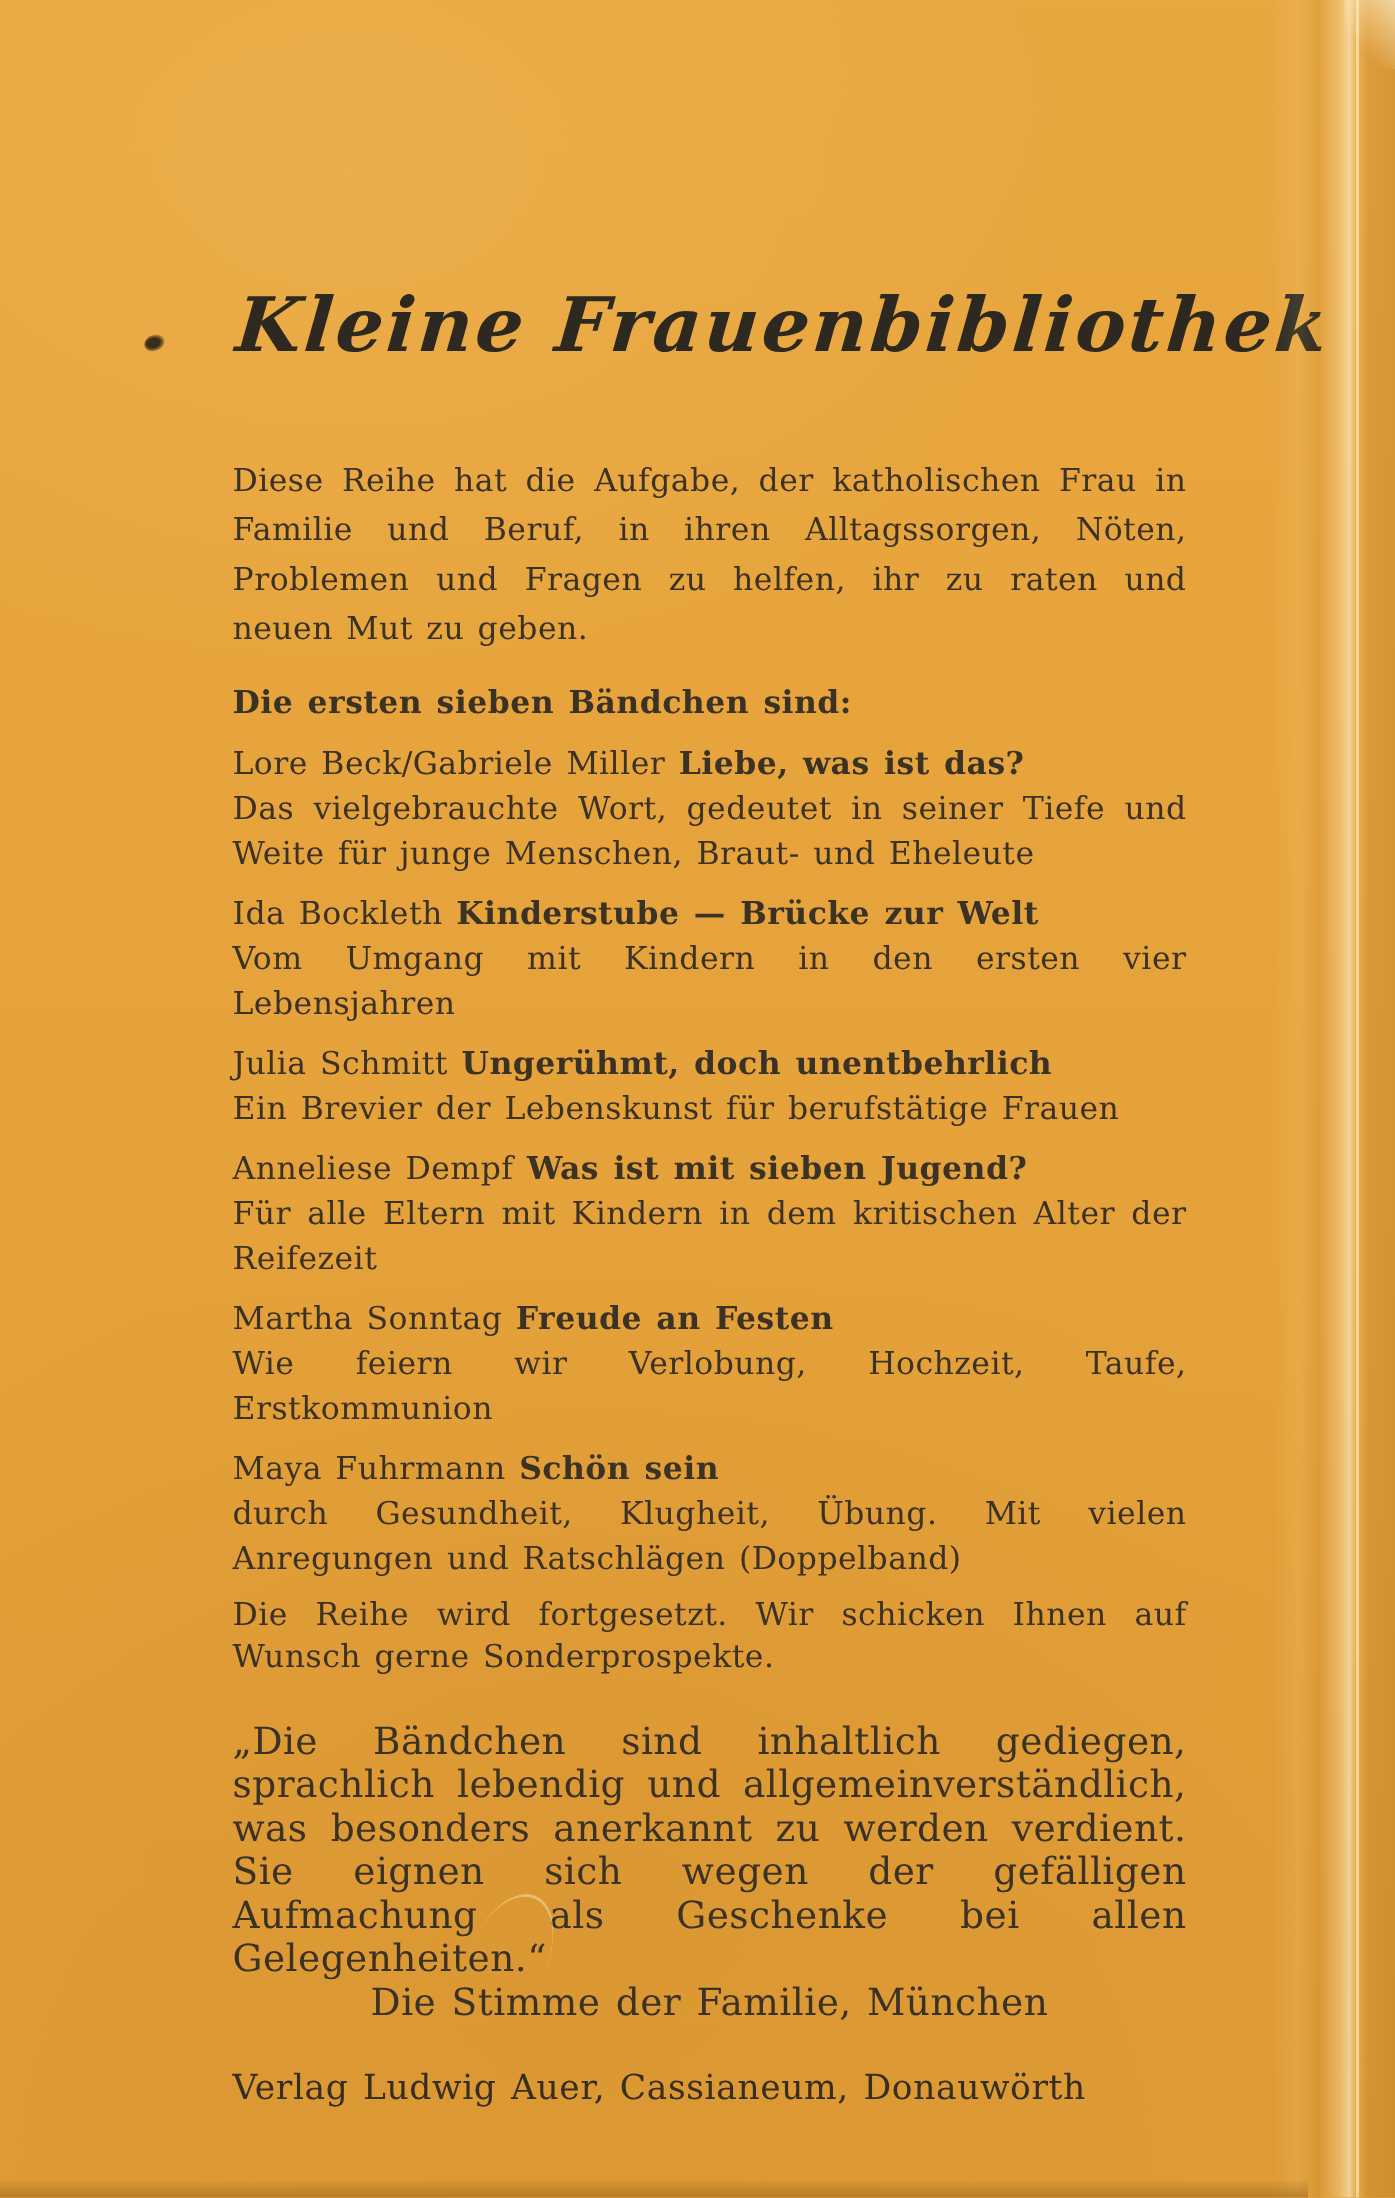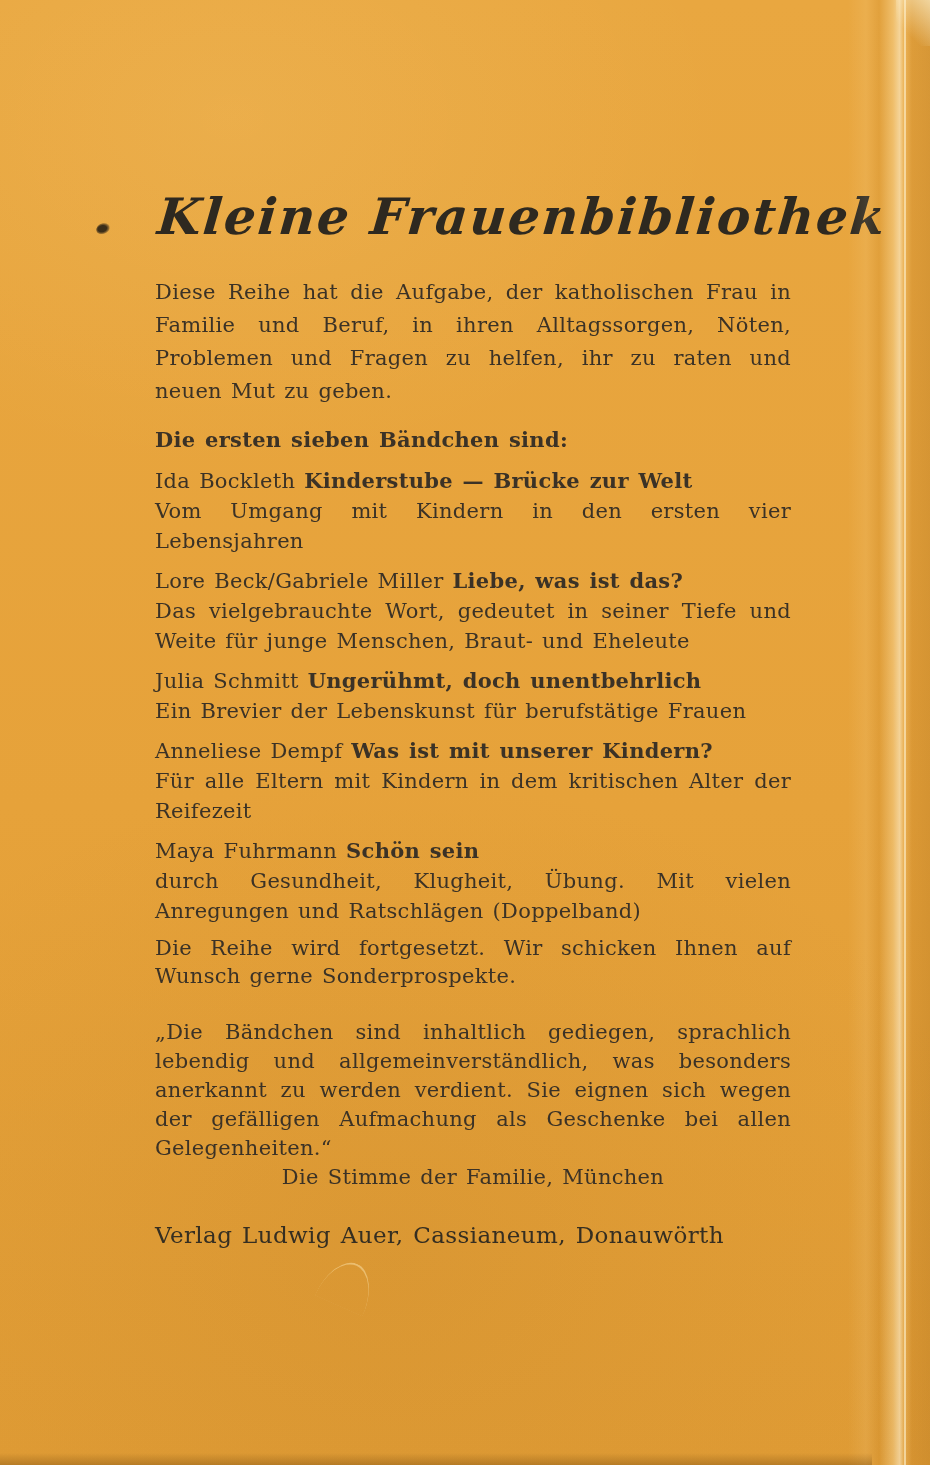--- a/index.html
+++ b/index.html
@@ -81,39 +81,39 @@
     white-space: nowrap;
   }
   .para {
     margin: 0;
     font-size: 21px;
     line-height: 33px;
     letter-spacing: 0.3px;
     word-spacing: 2px;
     text-align: justify;
   }
-  .intro { margin-top: 28px; }
+  .intro { margin-top: 56px; }
   .list-heading {
     margin: 0; margin-top: 15px;
     font-size: 21px; line-height: 33px;
     letter-spacing: 0.3px; word-spacing: 2px; font-weight: bold;
   }
   .entry {
     margin: 0; margin-top: 10px;
     font-size: 21px; line-height: 30px;
     letter-spacing: 0.3px; word-spacing: 2px;
     text-align: justify;
   }
   .entry-head { display: block; }
   .entry-title { font-weight: bold; }
   .entry-desc { display: block; }
   .continuation { margin-top: 8px; line-height: 28px; }
   .quote-block {
     margin: 0; margin-top: 28px;
-    font-size: 21px; line-height: 29px;
+    font-size: 25px; line-height: 29px;
     letter-spacing: 0.3px; word-spacing: 2px;
     text-align: justify;
   }
   .quote-attribution {
     display: block;
     text-align: center;
     margin-top: 0;
   }
   .publisher {
     margin: 0; margin-top: 30px;
@@ -133,39 +133,43 @@
 
   <div class="content">
 
     <h1 class="series-title">Kleine Frauenbibliothek</h1>
 
     <p class="para intro">Diese Reihe hat die Aufgabe, der katholischen Frau in Familie und Beruf, in ihren Alltagssorgen, Nöten, Problemen und Fragen zu helfen, ihr zu raten und neuen Mut zu geben.</p>
 
     <p class="list-heading">Die ersten sieben Bändchen sind:</p>
 
     <p class="entry">
-      <span class="entry-head"><span>Ida Bockleth</span> <span class="entry-title">Kinderstube — Brücke zur Welt</span></span>
-      <span class="entry-desc">Vom Umgang mit Kindern in den ersten vier Lebensjahren</span>
+      <span class="entry-head"><span>Lore Beck/Gabriele Miller</span> <span class="entry-title">Liebe, was ist das?</span></span>
+      <span class="entry-desc">Das vielgebrauchte Wort, gedeutet in seiner Tiefe und Weite für junge Menschen, Braut- und Eheleute</span>
     </p>
 
     <p class="entry">
-      <span class="entry-head"><span>Lore Beck/Gabriele Miller</span> <span class="entry-title">Liebe, was ist das?</span></span>
-      <span class="entry-desc">Das vielgebrauchte Wort, gedeutet in seiner Tiefe und Weite für junge Menschen, Braut- und Eheleute</span>
+      <span class="entry-head"><span>Ida Bockleth</span> <span class="entry-title">Kinderstube — Brücke zur Welt</span></span>
+      <span class="entry-desc">Vom Umgang mit Kindern in den ersten vier Lebensjahren</span>
     </p>
 
     <p class="entry">
       <span class="entry-head"><span>Julia Schmitt</span> <span class="entry-title">Ungerühmt, doch unentbehrlich</span></span>
       <span class="entry-desc">Ein Brevier der Lebenskunst für berufstätige Frauen</span>
     </p>
 
     <p class="entry">
-      <span class="entry-head"><span>Anneliese Dempf</span> <span class="entry-title">Was ist mit unserer Kindern?</span></span>
+      <span class="entry-head"><span>Anneliese Dempf</span> <span class="entry-title">Was ist mit sieben Jugend?</span></span>
       <span class="entry-desc">Für alle Eltern mit Kindern in dem kritischen Alter der Reifezeit</span>
     </p>
 
+    <p class="entry">
+      <span class="entry-head"><span>Martha Sonntag</span> <span class="entry-title">Freude an Festen</span></span>
+      <span class="entry-desc">Wie feiern wir Verlobung, Hochzeit, Taufe, Erstkommunion</span>
+    </p>
 
     <p class="entry">
       <span class="entry-head"><span>Maya Fuhrmann</span> <span class="entry-title">Schön sein</span></span>
       <span class="entry-desc">durch Gesundheit, Klugheit, Übung. Mit vielen Anregungen und Ratschlägen (Doppelband)</span>
     </p>
 
     <p class="entry continuation">Die Reihe wird fortgesetzt. Wir schicken Ihnen auf Wunsch gerne Sonderprospekte.</p>
 
     <p class="quote-block">
       <span>„Die Bändchen sind inhaltlich gediegen, sprachlich lebendig und allgemeinverständlich, was besonders anerkannt zu werden verdient. Sie eignen sich wegen der gefälligen Aufmachung als Geschenke bei allen Gelegenheiten.“</span>

